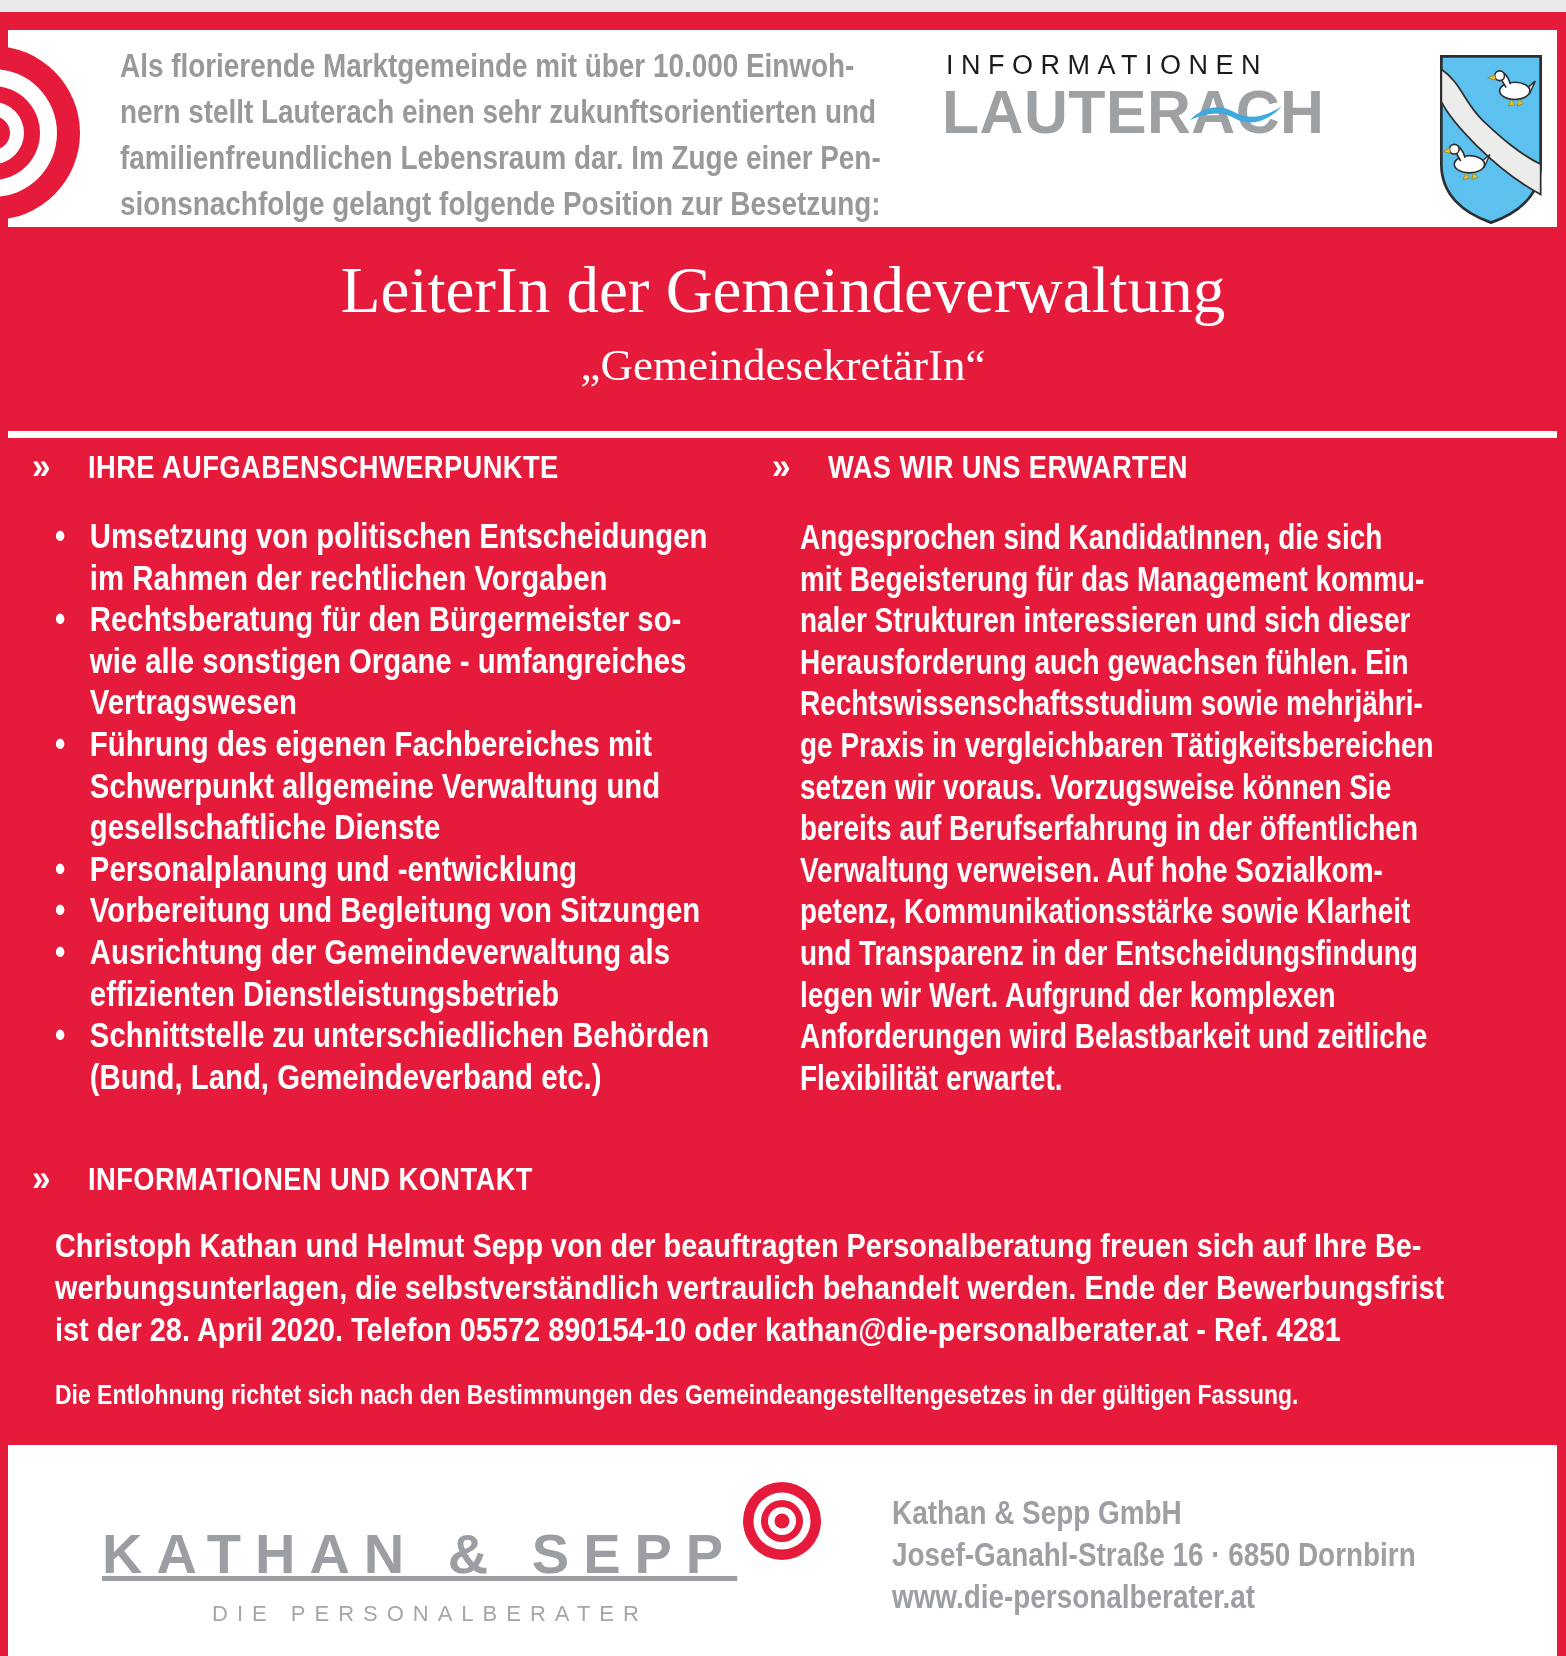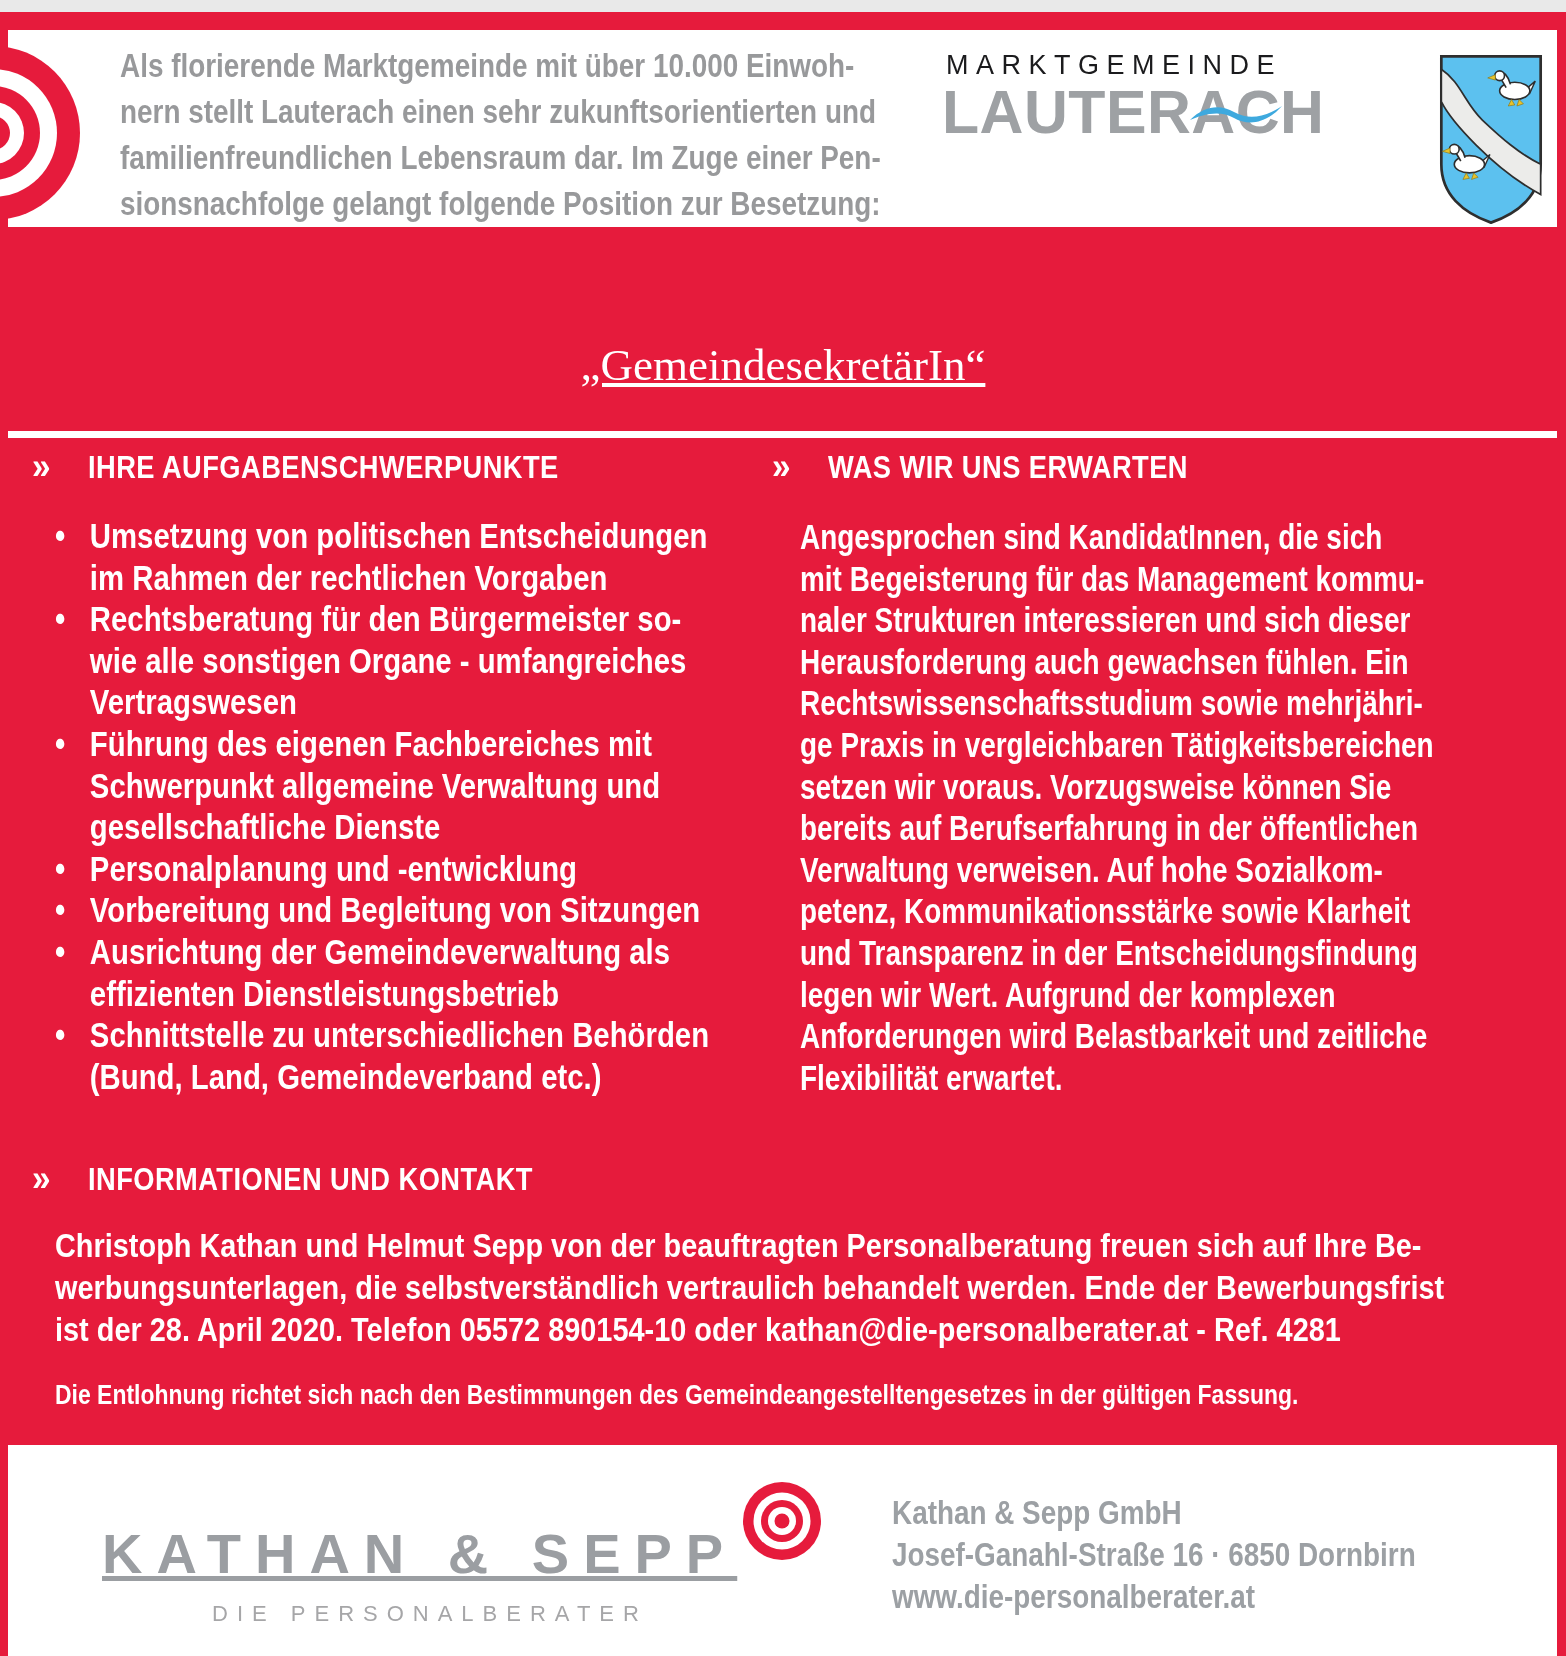--- a/index.html
+++ b/index.html
@@ -33,21 +33,21 @@
   .crest{position:absolute;left:1437px;top:40px;}
 
   
   .title-band{position:absolute;left:0;top:215px;width:1566px;height:204px;background:#E61B3C;}
   .job-title{
     position:absolute;left:0;top:26px;width:100%;text-align:center;
     font-family:"Liberation Serif",serif;font-size:65px;color:#ffffff;white-space:nowrap;
   }
   .job-subtitle{
     position:absolute;left:0;top:112px;width:100%;text-align:center;
-    font-family:"Liberation Serif",serif;font-size:45px;color:#ffffff;white-space:nowrap;text-decoration:underline;
+    font-family:"Liberation Serif",serif;font-size:45px;color:#ffffff;white-space:nowrap;
   }
   .divider{position:absolute;left:0;top:419px;width:1566px;height:7px;background:#ffffff;z-index:5;}
 
   
   .body-red{position:absolute;left:0;top:426px;width:1566px;height:1007px;background:#E61B3C;color:#ffffff;}
   .sec-chevron{
     position:absolute;font-size:37px;font-weight:bold;color:#ffffff;
     transform:scaleX(0.9);transform-origin:0 0;
   }
   .sec-heading{
@@ -111,21 +111,21 @@
     <circle cx="93" cy="93" r="31" fill="#ffffff"></circle>
     <circle cx="93" cy="93" r="17" fill="#E61B3C"></circle>
   </svg>
 
   <div class="intro preline">Als florierende Marktgemeinde mit über 10.000 Einwoh-
 nern stellt Lauterach einen sehr zukunftsorientierten und
 familienfreundlichen Lebensraum dar. Im Zuge einer Pen-
 sionsnachfolge gelangt folgende Position zur Besetzung:</div>
 
   <div class="org">
-    <div class="org-line1">MARKTGEMEINDE</div>
+    <div class="org-line1">INFORMATIONEN</div>
     <div class="org-line2">LAUTERACH</div>
     <svg class="org-wave" width="92" height="22" viewBox="0 0 92 22">
       <path d="M0,16 C14,2 30,0 44,8 C58,16 74,14 92,2 C76,20 58,22 44,14 C30,6 14,10 0,16 Z" fill="#3EA9DE"></path>
     </svg>
   </div>
 
   <svg class="crest" width="108" height="176" viewBox="0 0 100 163">
     <path d="M4,4 H96 V104 C96,132 76,149 50,158 C24,149 4,132 4,104 Z" fill="#5CC1EF" stroke="#2E2E2E" stroke-width="2.5"></path>
     <path d="M4,16 C22,28 26,48 42,63 C60,80 76,94 96,104 L96,132 C70,118 52,102 36,86 C22,72 10,58 4,46 Z" fill="#ECECEA" stroke="#2E2E2E" stroke-width="1.6"></path>
     <g transform="translate(72,36)">
@@ -140,20 +140,21 @@
       <path d="M12,-3 L19,-9 L14,2 Z" fill="#fff" stroke="#2E2E2E" stroke-width="1.3"></path>
       <ellipse cx="0" cy="0" rx="14" ry="8" fill="#fff" stroke="#2E2E2E" stroke-width="1.5"></ellipse>
       <path d="M-8,-3 C-13,-12 -16,-15 -14,-17 C-11,-19 -6,-14 -4,-6" fill="#fff" stroke="#2E2E2E" stroke-width="1.5"></path>
       <circle cx="-14" cy="-14" r="4.5" fill="#fff" stroke="#2E2E2E" stroke-width="1.5"></circle>
       <path d="M-18,-15 L-25,-12 L-18,-10 Z" fill="#E8C32A" stroke="#8a7414" stroke-width="0.6"></path>
       <path d="M-3,8 L-6,14 L0,13 Z M4,8 L2,14 L8,12 Z" fill="#E8C32A" stroke="#8a7414" stroke-width="0.6"></path>
     </g>
   </svg>
 
   <div class="title-band">
+    <div class="job-title">LeiterIn der Gemeindeverwaltung</div>
     <div class="job-subtitle">„GemeindesekretärIn“</div>
   </div>
   <div class="divider"></div>
 
   <div class="body-red">
 
     <span class="sec-chevron" style="left:32px;top:8px;">»</span>
     <span class="sec-heading" style="left:88px;top:12px;">IHRE AUFGABENSCHWERPUNKTE</span>
 
     <span class="sec-chevron" style="left:772px;top:8px;">»</span>

